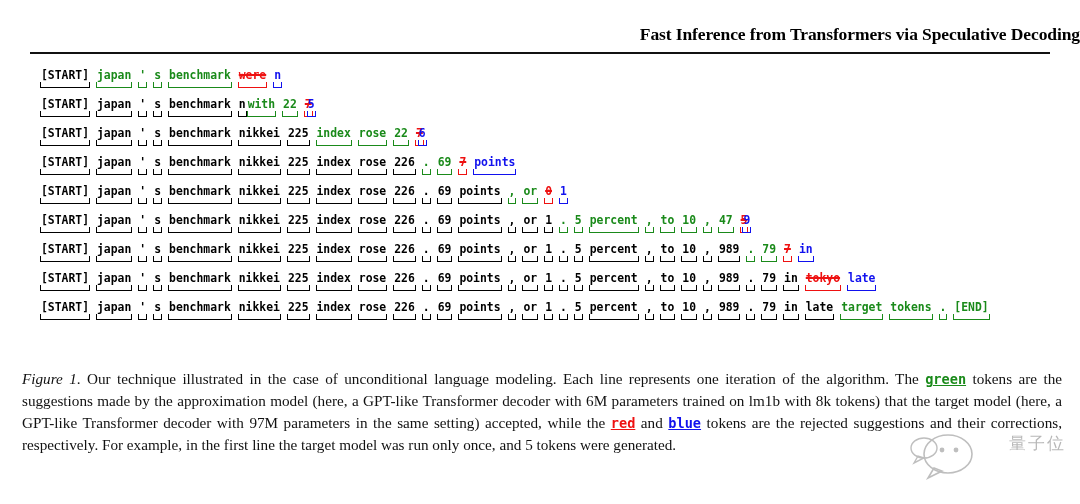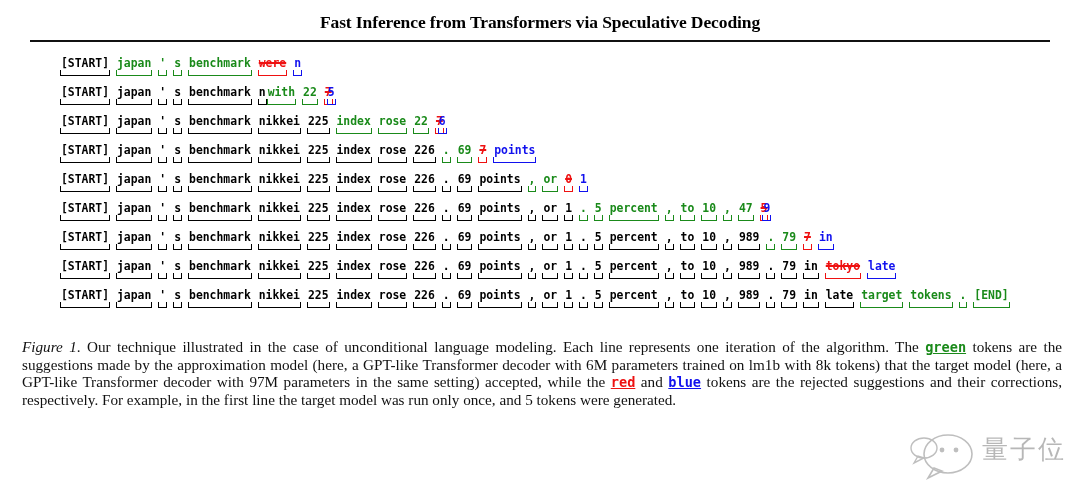--- a/index.html
+++ b/index.html
@@ -10,40 +10,40 @@
   body {
     width: 1080px;
     height: 504px;
     overflow: hidden;
     font-family: "Liberation Serif", serif;
     position: relative;
   }
 
   
   #page-header {
-    padding-top: 12px;
-    text-align: center;
+    padding-top: 24px;
+    text-align: right;
   }
   #header-title {
     font-family: "Liberation Serif", serif;
     font-weight: bold;
     font-size: 17.5px;
     color: #000;
     letter-spacing: -0.1px;
   }
   #header-rule {
     margin: 7px 30px 0 30px;
     border-top: 2.6px solid #111;
     height: 0;
   }
 
   
   #figure-area {
     margin-top: 14px;
-    padding-left: 60px;
+    padding-left: 40px;
   }
   .trace-line {
     height: 29px;
     display: flex;
     align-items: flex-start;
     white-space: nowrap;
   }
   .token {
     display: inline-block;
     position: relative;
@@ -80,25 +80,25 @@
     text-decoration-thickness: 1.6px;
   }
   
   .token.tight { margin-right: 0px; }
   .token.tightleft { margin-left: -6px; }
 
   
   #caption {
     position: absolute;
     left: 22px;
-    top: 338px;
+    top: 368px;
     width: 1040px;
     font-family: "Liberation Serif", serif;
     font-size: 15.2px;
-    line-height: 17px;
+    line-height: 22px;
     color: #111;
     text-align: justify;
   }
   #caption .fig-label { font-style: italic; }
   .kw {
     font-family: "DejaVu Sans Mono", monospace;
     font-weight: bold;
     font-size: 13.6px;
     text-decoration: underline;
   }
@@ -114,21 +114,21 @@
     width: 176px;
     height: 58px;
     opacity: 0.42;
     pointer-events: none;
   }
   #watermark .wm-cn {
     position: absolute;
     right: 0;
     top: 4px;
     font-family: "DejaVu Sans", sans-serif;
-    font-size: 26px;
+    font-size: 17px;
     color: #555;
     letter-spacing: 2px;
   }
 </style>
 </head>
 <body>
 
 <div id="page-header">
   <div id="header-title">Fast Inference from Transformers via Speculative Decoding</div>
   <div id="header-rule"></div>

